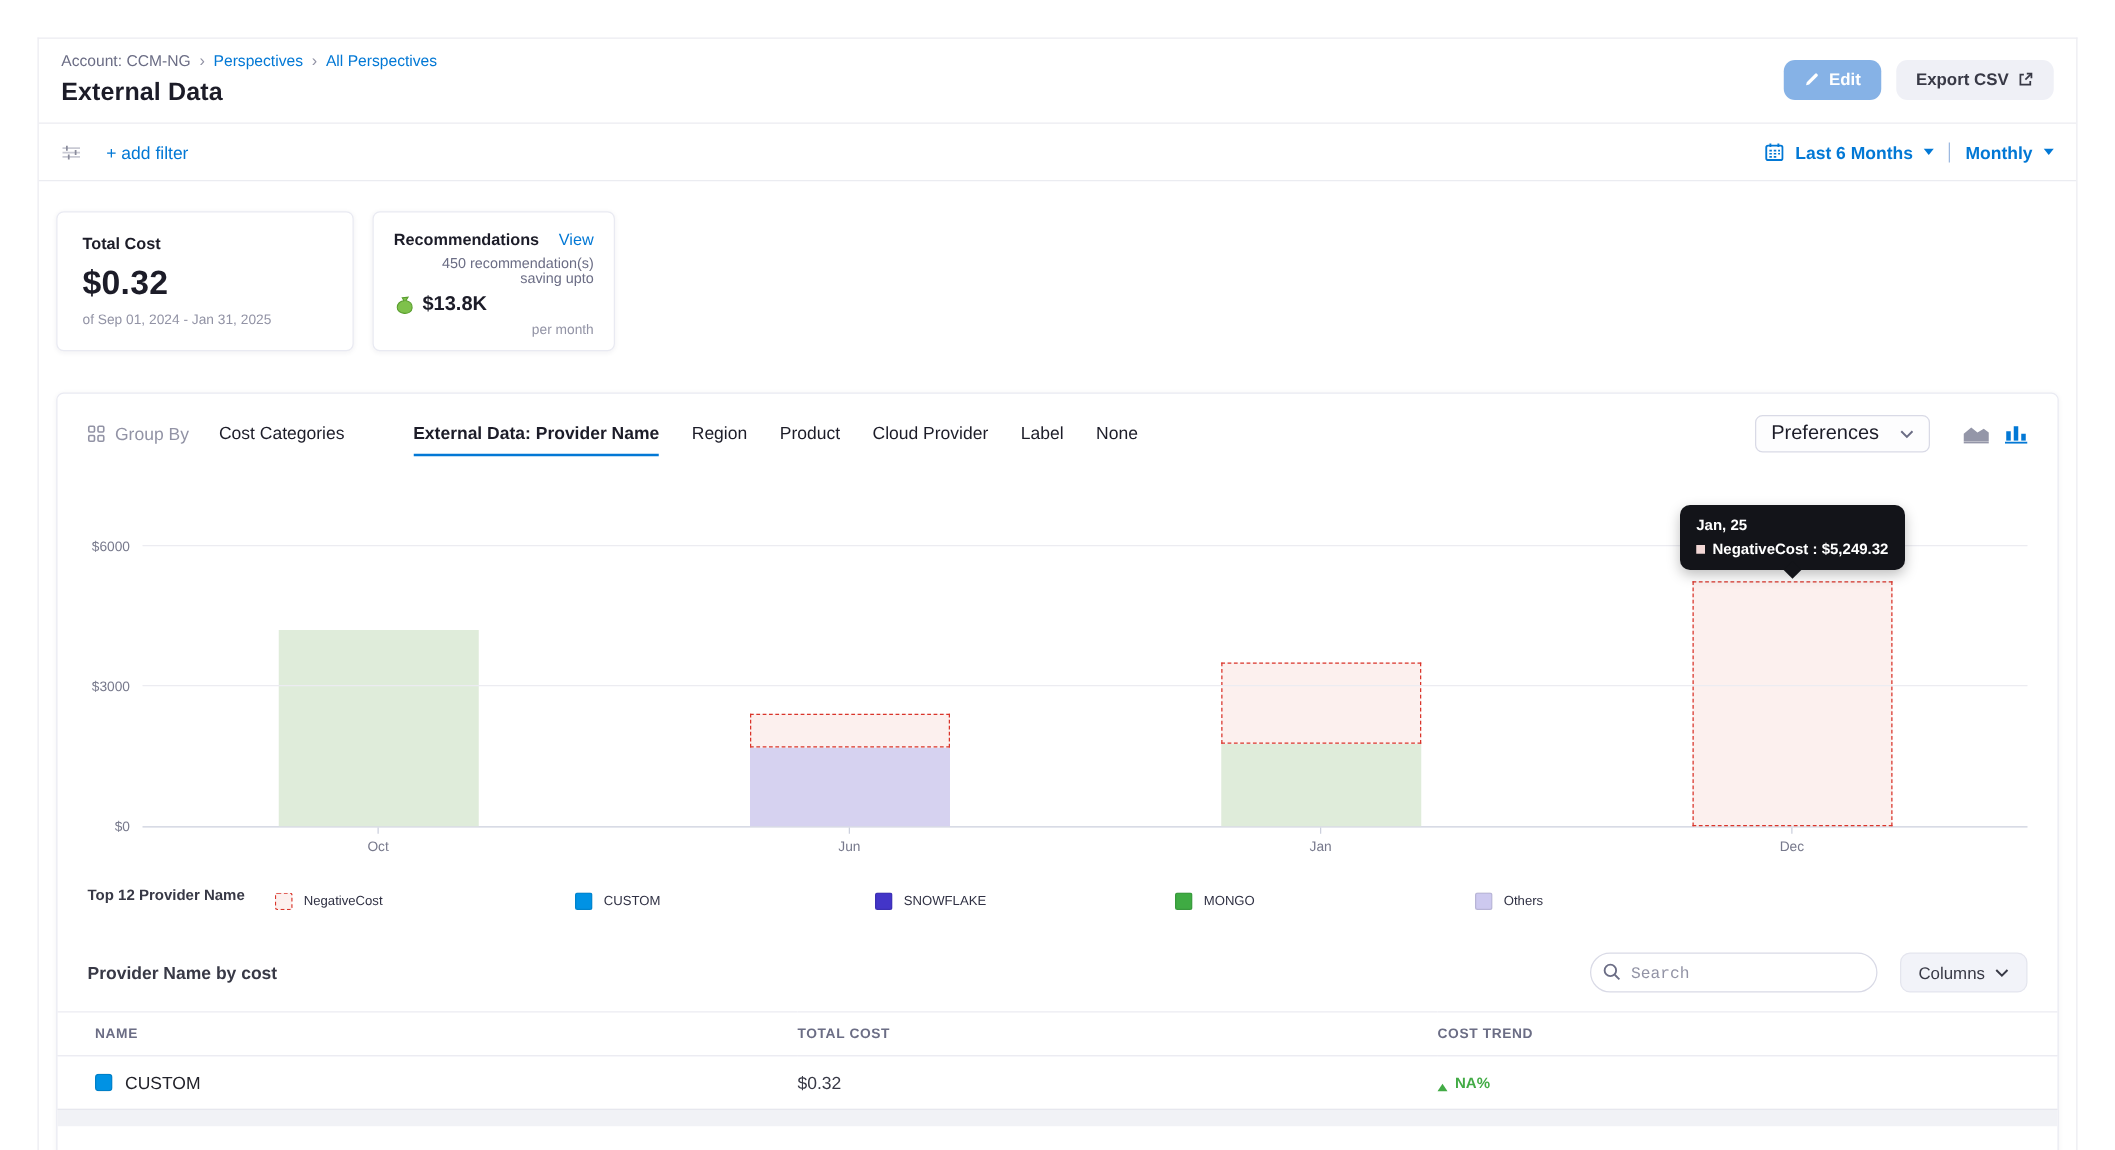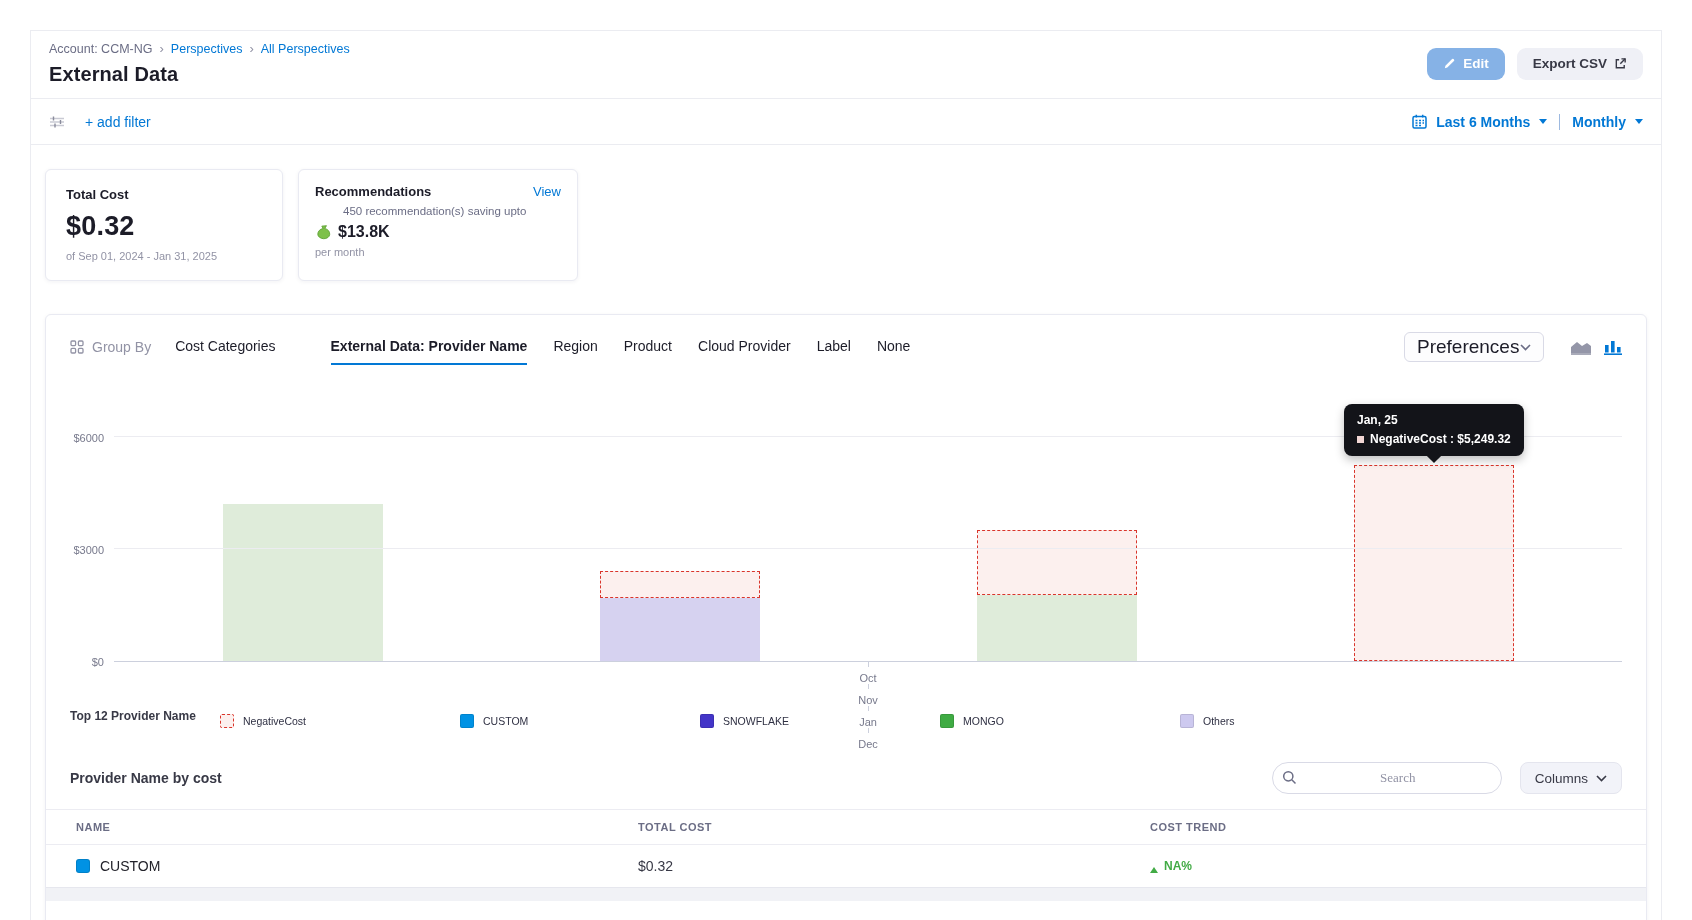--- a/index.html
+++ b/index.html
@@ -25,73 +25,73 @@
   .add-filter { color:#0278d5; font-size:14px; font-weight:500; cursor:pointer; }
   .filter-right { display:flex; align-items:center; gap:9px; color:#0278d5; font-size:14px; font-weight:600; }
   .vbar { width:1px; height:16px; background:#9db9e0; margin:0 3px; }
   .caret { width:0; height:0; border-left:4.5px solid transparent; border-right:4.5px solid transparent; border-top:5.5px solid #0278d5; display:inline-block; }
 
   
   .content { padding:24px 14px 0; }
   .cards { display:flex; gap:15px; }
   .card { background:#fff; border:1px solid #e9eaf2; border-radius:6px; box-shadow:0 1px 4px rgba(40,41,61,.06); padding:17px 20px; height:112px; }
   .card-total { width:238px; }
-  .card-reco { width:280px; padding:14px 16px; }
+  .card-reco { width:194px; padding:14px 16px;text-align:right; }
   .card-label { font-size:13px; font-weight:700; color:#1c1c28; }
   .card-value { font-size:27px; font-weight:700; margin:9px 0 8px; letter-spacing:.2px; }
   .card-period { font-size:11px; color:#9293a5; }
   .reco-top { display:flex; justify-content:space-between; align-items:baseline; }
   .view-link { color:#0278d5; font-size:13px; cursor:pointer; }
   .reco-sub { font-size:11.5px; color:#6b6d85; margin-top:6px;margin-left:28px; }
   .reco-save { display:flex; align-items:center; gap:6px; margin:6px 0 5px; font-size:16px; font-weight:700; color:#1c1c28; }
   .reco-per { font-size:11px; color:#9293a5; }
 
   
   .panel { margin-top:33px; border:1px solid #e9eaf2; border-radius:6px 6px 0 0; box-shadow:0 1px 4px rgba(40,41,61,.05); padding:14px 24px 0; min-height:612px; position:relative; background:#fff; }
   .gb-row { display:flex; align-items:center; height:36px; }
   .gb-label { display:flex; align-items:center; gap:8px; color:#9293a5; font-size:14px; margin-right:24px; }
   .gb-tabs { display:flex; align-items:center; gap:26px; flex:1; }
   .gb-tab { font-size:14px; color:#1c1c28; cursor:pointer; padding:8px 0 9px; border-bottom:2px solid transparent; white-space:nowrap; }
   .gb-tab.active { font-weight:700; border-bottom-color:#0278d5;margin-left:29px; }
   .gb-right { display:flex; align-items:center; gap:26px; }
-  .pref-select { display:flex; align-items:center; justify-content:space-between; width:140px; height:30px; padding:0 12px; border:1px solid #d9dae6; border-radius:6px; background:#fdfdfe; font-size:19px; color:#1c1c28; cursor:pointer; }
+  .pref-select { display:flex; align-items:center; justify-content:space-between; width:140px; height:30px; padding:0 12px; border:1px solid #d9dae6; border-radius:6px; background:#fdfdfe; font-size:16px; color:#1c1c28; cursor:pointer; }
   .chart-toggles { display:flex; align-items:center; gap:12px; }
 
   
   .chart-wrap { display:flex; margin-top:5px; }
   .ylabels { width:44px; position:relative; height:292px; }
   .ytick { position:absolute; right:10px; font-size:11px; color:#77798c; }
   .plot { flex:1; position:relative; height:292px; border-bottom:1px solid #ccd0dd; }
   .gridline { position:absolute; left:0; right:0; height:1px; background:#ececf1; }
   .cols { position:absolute; left:0; right:0; top:0; bottom:0; display:flex; }
   .col { flex:1; position:relative; }
   .seg { position:absolute; left:50%; width:160px; transform:translateX(-50%); }
   .seg.dashed { border:1.5px dashed #d9352b; }
-  .xlabels { display:flex; margin-left:44px; height:30px;flex-direction:column; }
+  .xlabels { display:flex; margin-left:44px; height:30px; }
   .xcell { flex:1; display:flex; flex-direction:column; align-items:center; }
   .xtickmark { width:1px; height:5px; background:#ccd0dd; }
   .xcell span { font-size:11px; color:#77798c; margin-top:5px; }
 
   .tooltip { position:absolute; background:#131419; color:#fff; border-radius:8px; padding:9px 13px 10px; font-size:12px; font-weight:700; white-space:nowrap; z-index:5; box-shadow:0 4px 10px rgba(0,0,0,.25); }
   .tooltip .tt-line2 { margin-top:5px; display:flex; align-items:center; gap:6px; }
   .tt-bullet { width:7px; height:7px; background:#f2d7d5; display:inline-block; }
   .tt-caret { position:absolute; left:50%; bottom:-5px; width:10px; height:10px; background:#131419; transform:translateX(-50%) rotate(45deg); }
 
   
   .legend-row { display:flex; align-items:flex-start; margin-top:16px; }
   .legend-title { width:150px; font-size:12px; font-weight:700; color:#383946; line-height:1.4; }
   .legend-items { display:flex; flex:1; padding-top:6px; }
   .legend-item { flex:0 0 240px; display:flex; align-items:center; gap:9px; font-size:10.5px; color:#2f3043; }
   .lg-swatch { width:14px; height:14px; border-radius:2px; flex:none; }
 
   
   .tbl-toolbar { display:flex; align-items:center; margin-top:34px; }
   .tbl-title { flex:1; font-size:14px; font-weight:700; color:#383946; }
   .searchbox { position:relative; width:230px; height:32px; margin-right:18px; }
-  .searchbox input { width:100%; height:100%; border:1px solid #d9dae6; border-radius:16px; padding:0 10px 0 32px; font-size:13px; color:#1c1c28; outline:none; font-family:Liberation Serif, serif; background:#fff;text-align:center; }
+  .searchbox input { width:100%; height:100%; border:1px solid #d9dae6; border-radius:16px; padding:0 10px 0 32px; font-size:13px; color:#1c1c28; outline:none; font-family:Liberation Mono, monospace; background:#fff; }
   .searchbox input::placeholder { color:#9293a5; }
   .search-ic { position:absolute; left:10px; top:8px; }
   .btn-columns { display:inline-flex; align-items:center; gap:8px; height:32px; padding:0 14px; background:#f2f3f9; border:1px solid #e4e5ee; border-radius:8px; font-size:13.5px; color:#383946; cursor:pointer; font-family:inherit; }
 
   
   .tbl { margin:15px -24px 0; width:calc(100% + 48px); border-collapse:collapse; }
   .tbl th { text-align:left; font-size:11px; font-weight:700; color:#6b6d85; letter-spacing:.5px; text-transform:uppercase; padding:11px 0; border-top:1px solid #ececf2; border-bottom:1px solid #ececf2; }
   .tbl td { padding:13px 0; font-size:14px; }
   .tbl th:first-child, .tbl td:first-child { padding-left:30px; }
   .name-cell { display:flex; align-items:center; gap:10px; color:#22222a; }
@@ -276,21 +276,21 @@
             <div class="gridline" style="bottom: 224px;"></div>
           </div>
       </div>
       <div class="xlabels">
           <div class="xcell">
             <div class="xtickmark"></div>
             <span>Oct</span>
           </div>
           <div class="xcell">
             <div class="xtickmark"></div>
-            <span>Nov</span>
+            <span>Jun</span>
           </div>
           <div class="xcell">
             <div class="xtickmark"></div>
             <span>Jan</span>
           </div>
           <div class="xcell">
             <div class="xtickmark"></div>
             <span>Dec</span>
           </div>
         </div>

